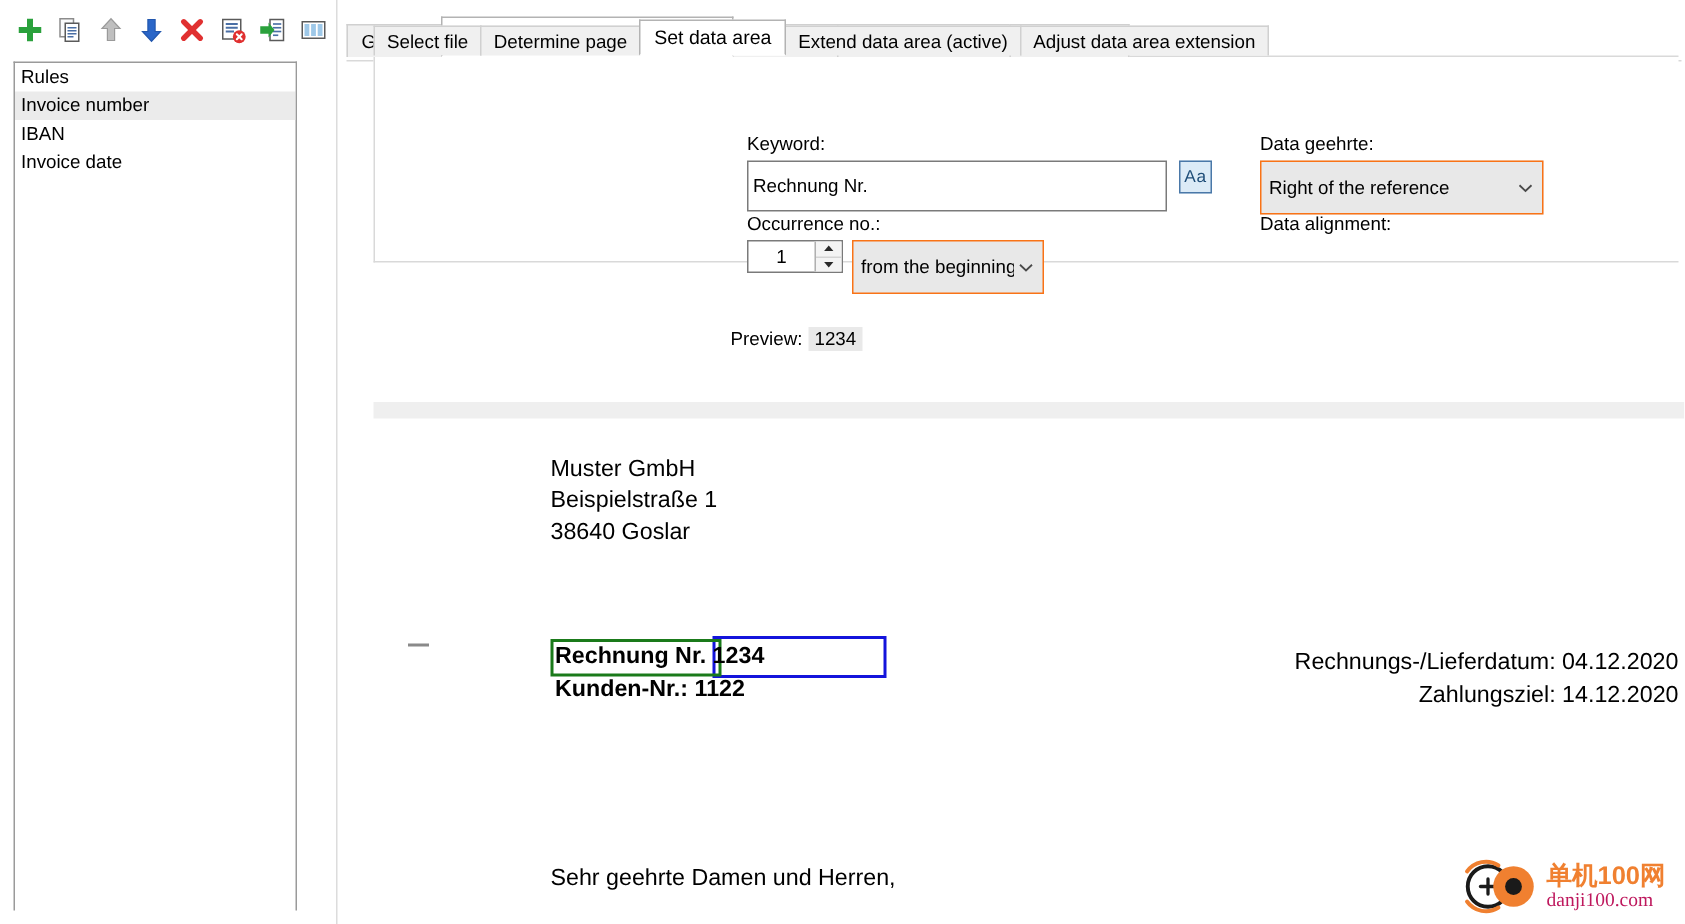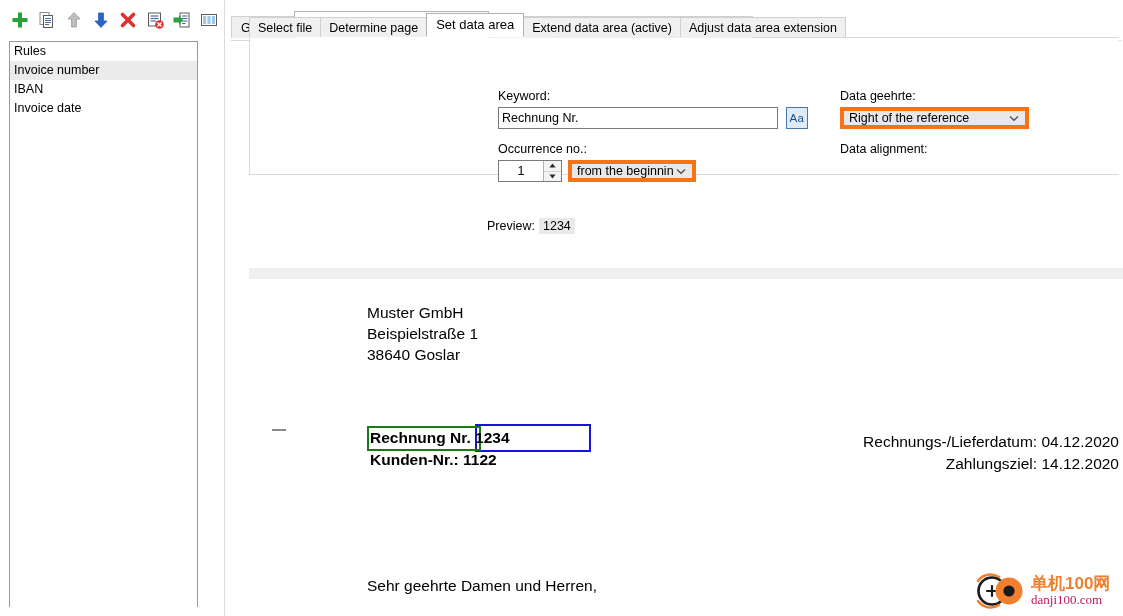--- a/index.html
+++ b/index.html
@@ -191,30 +191,30 @@
   }
   .text-input {
     position: absolute;
     box-sizing: border-box;
     border: 1px solid #7a7a7a;
     background: #ffffff;
     font-family: "Liberation Sans", sans-serif;
     font-size: 12.5px;
     color: #000;
     padding: 0 3px;
-    height: 22px;
+    height: 34px;
     line-height: 20px;
     outline: none;
   }
   .combo {
     position: absolute;
     box-sizing: border-box;
-    border: 4px solid #f97316;
+    border: 1px solid #f97316;
     background: #e8e8e8;
-    height: 22px;
+    height: 36px;
     font-size: 12.5px;
     color: #000;
     display: flex;
     align-items: center;
     padding: 0 3px 0 5px;
     cursor: default;
   }
   .combo .ctext { flex: 1; white-space: nowrap; overflow: hidden; }
   .combo .carrow {
     width: 16px;

